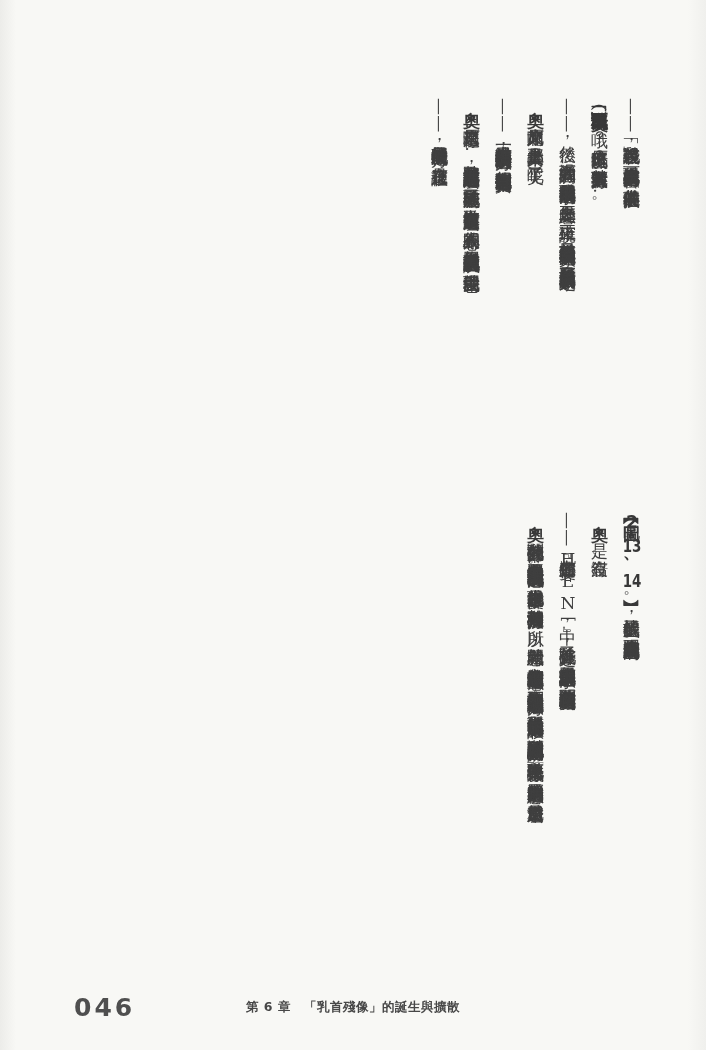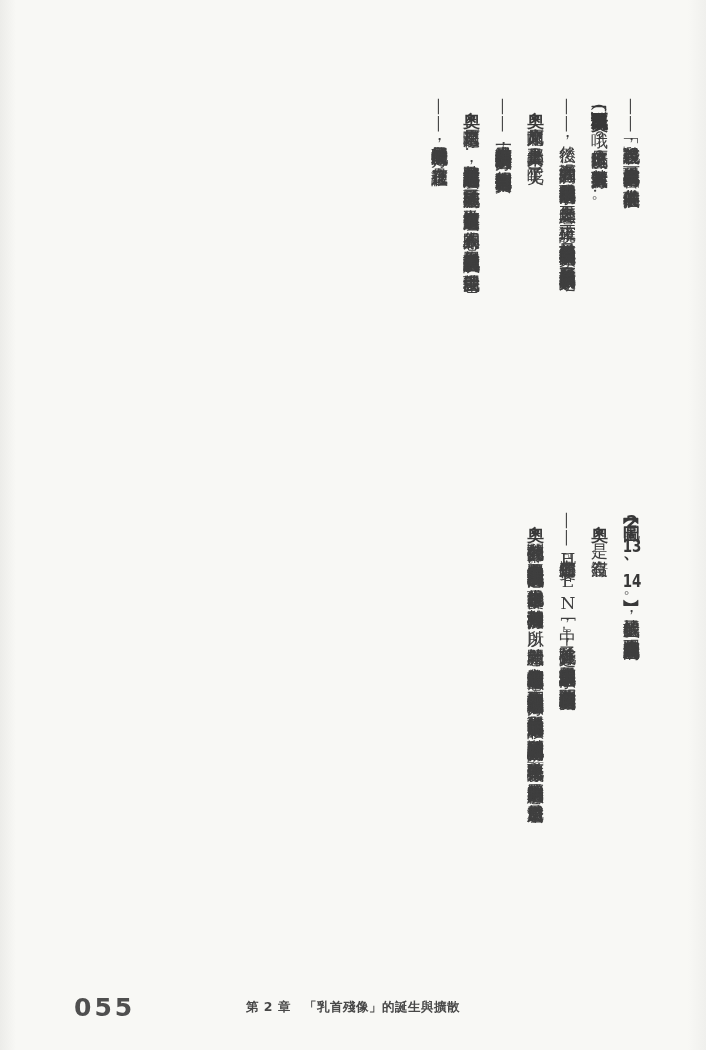--- a/index.html
+++ b/index.html
@@ -75,17 +75,17 @@
     </section>
 
   <section id="band-bottom" class="band">
       <p><span>吧</span><span class="bold">【圖</span><span class="bold tcy">2</span><span class="bold">-</span><span class="bold tcy">13</span><span class="bold">、</span><span class="bold tcy">14</span><span class="bold">】</span><span>。根據我的了解，這張圖應該是在一九八八年夏天時問世的。</span></p>
       <p><span class="speaker">奧　</span><span>是，沒有錯。</span></p>
       <p><span>——在您的出道作『變［</span><span class="upright">HEN</span><span>］』中，除了乳首殘像之外，您似乎還嘗試了許多原創的表現手法。請問能分享一下您創作這些新表現的契機嗎？</span></p>
       <p><span class="speaker">奧　</span><span>關於乳首殘像的部分，主要是因為我在過去的漫畫中很少看到能表現乳房搖晃感的表現法。也就是能表現出胸部變形，朝移動方向搖擺的那種技巧。所以，我就開始思考，究竟該怎麼做才能使胸部在運動時有重量感呢？在胸部搖擺的部位加上漫畫中常用的動線雖然也是一種方法，但那種表現法感覺以前的漫畫中應該都用過了，所以我才想到用乳頭的網點表現移動的軌跡。讓乳頭像光軌一樣留下殘影，我的腦海突然冒出這樣的想法，於是就這麼拿來用了。</span></p>
     </section>
 
   <div id="footer">
-    <span id="page-number">055</span>
-    <span id="chapter-label">第 2 章　「乳首殘像」的誕生與擴散</span>
+    <span id="page-number">046</span>
+    <span id="chapter-label">第 6 章　「乳首殘像」的誕生與擴散</span>
   </div>
 
 </div>
 
 </body></html>

